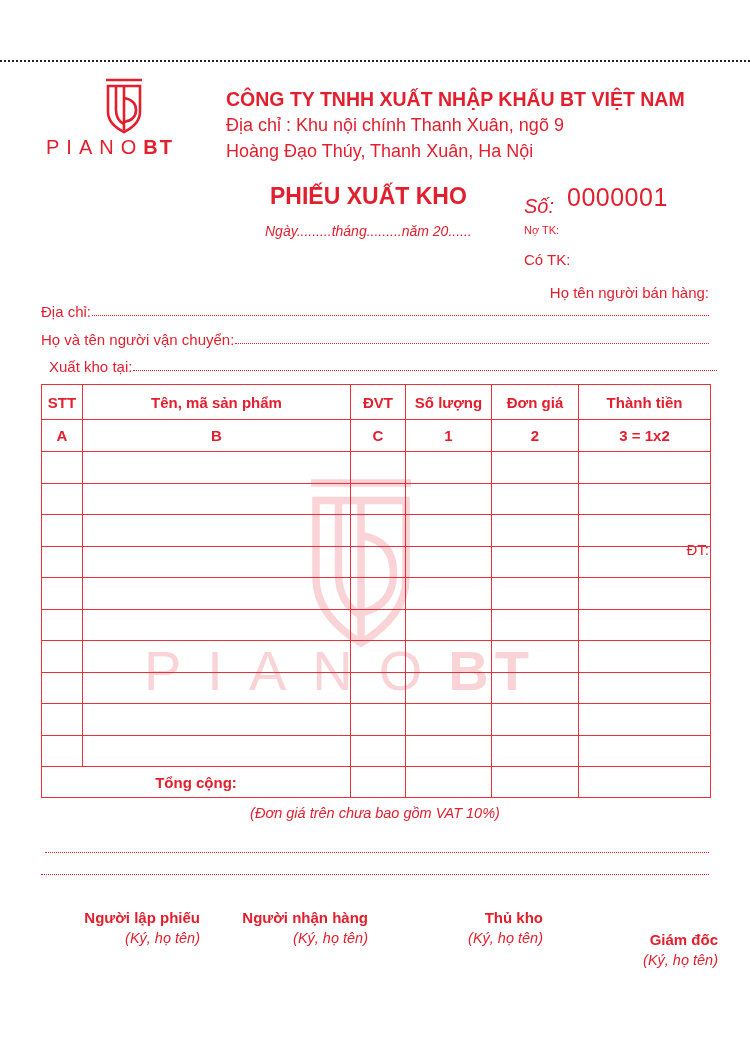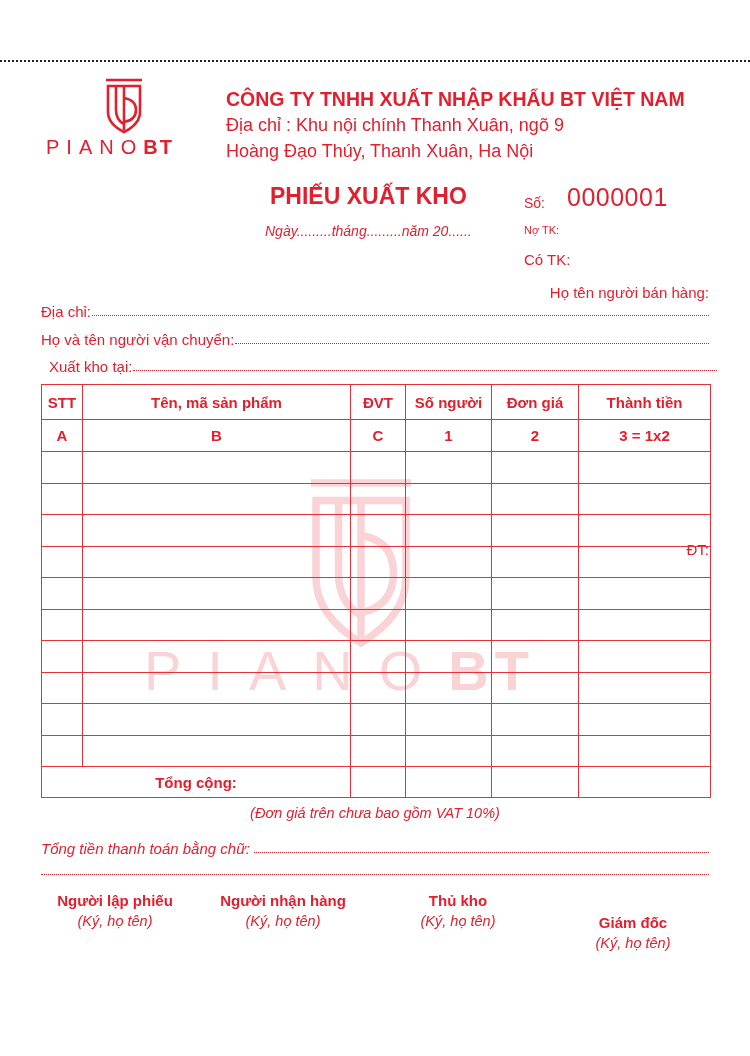--- a/index.html
+++ b/index.html
@@ -34,21 +34,21 @@
 
   
   .doc-title {
     position: absolute; left: 270px; top: 183px;
     font-size: 23px; font-weight: bold; white-space: nowrap;
   }
   .doc-date {
     position: absolute; left: 265px; top: 223px;
     font-size: 14px; font-style: italic; white-space: nowrap;
   }
-  .so-label { position: absolute; left: 524px; top: 195px; font-size: 14px; }
+  .so-label { position: absolute; left: 524px; top: 195px; font-size: 20px; font-style: italic; }
   .so-value { position: absolute; left: 567px; top: 183px; font-size: 25px; letter-spacing: 0.5px; }
   .no-tk { position: absolute; left: 524px; top: 224px; font-size: 11px; }
   .co-tk { position: absolute; left: 524px; top: 251px; font-size: 15px; }
 
   
   .field-line {
     position: absolute; left: 41px; width: 668px; height: 22px;
     display: flex; align-items: flex-end; font-size: 15px; white-space: nowrap;
   }
   .field-line .lbl { flex: 0 0 auto; }
@@ -94,21 +94,21 @@
     display: flex; align-items: flex-end; font-size: 15px; font-style: italic; white-space: nowrap;
   }
   .total-words .dots { flex: 1 1 auto; border-bottom: 1.5px dotted #e31e2d; margin-bottom: 4px; margin-left: 4px; }
   .total-words-2 {
     position: absolute; left: 41px; top: 874px; width: 668px; height: 0;
     border-bottom: 1.5px dotted #e31e2d;
   }
 
   
   .sign-row { position: absolute; left: 30px; top: 892px; width: 700px; height: 50px; }
-  .sign-col { position: absolute; top: 0; width: 170px; text-align: center; }
+  .sign-col { position: absolute; top: 17px; width: 170px; text-align: right; }
   .sign-col .role { font-size: 15px; font-weight: bold; display: block; }
   .sign-col .hint { font-size: 14.5px; font-style: italic; display: block; margin-top: 4px; }
   .s1 { left: 0; }
   .s2 { left: 168px; }
   .s3 { left: 343px; }
   .s4 { left: 518px; margin-top: 22px; }
 </style>
 </head>
 <body>
 
@@ -177,21 +177,21 @@
     <col style="width:55px">
     <col style="width:86px">
     <col style="width:87px">
     <col style="width:132px">
   </colgroup>
   <tbody>
       <tr class="head">
     <th>STT</th>
     <th>Tên, mã sản phẩm</th>
     <th>ĐVT</th>
-    <th>Số người</th>
+    <th>Số lượng</th>
     <th>Đơn giá</th>
     <th>Thành tiền</th>
   </tr>
   <tr class="sub">
     <td>A</td>
     <td>B</td>
     <td>C</td>
     <td>1</td>
     <td>2</td>
     <td>3 = 1x2</td>
@@ -282,21 +282,20 @@
     <td></td>
     <td></td>
     <td></td>
   </tr>
 </tbody>
   </table>
 
 <div class="vat-note">(Đơn giá trên chưa bao gồm VAT 10%)</div>
 
 <div class="total-words">
-  <span>Tổng tiền thanh toán bằng chữ:</span>
   <span class="dots"></span>
 </div>
 <div class="total-words-2"></div>
 
 <div class="sign-row">
   <div class="sign-col s1">
     <span class="role">Người lập phiếu</span>
     <span class="hint">(Ký, họ tên)</span>
   </div>
   <div class="sign-col s2">

